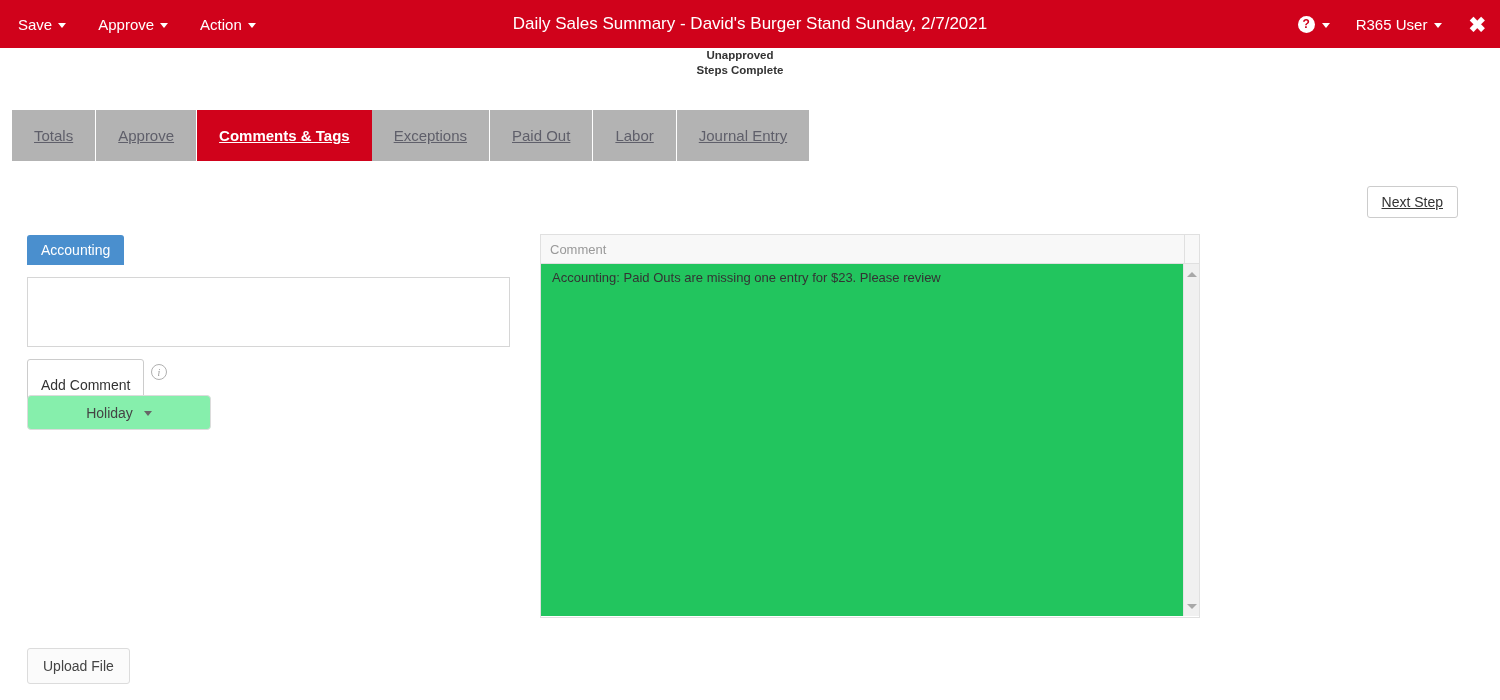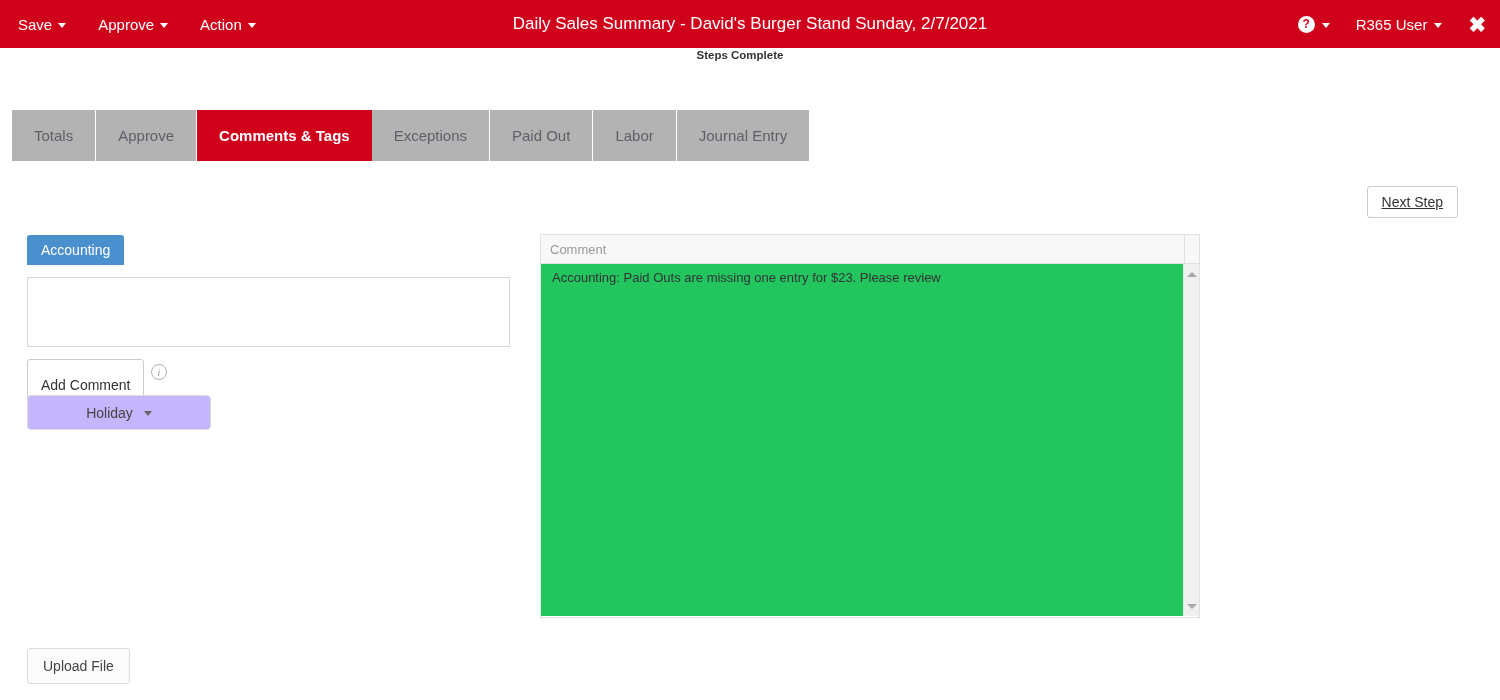--- a/index.html
+++ b/index.html
@@ -77,21 +77,21 @@
   .tabs {
     position: absolute; left: 12px; top: 110px;
     display: flex; align-items: stretch; height: 51px;
   }
   .tab {
     background: #b3b3b3; color: #5f5f6a;
     font-size: 15px;
     display: flex; align-items: center; justify-content: center;
     padding: 0 22px;
     border-right: 1px solid #ffffff;
-    cursor: pointer; white-space: nowrap;
+    cursor: pointer; white-space: nowrap; text-decoration: underline;
   }
   .tab.active {
     background: #d0021b; color: #ffffff; font-weight: bold;
     border-right: none;
   }
 
   
   .next-step {
     position: absolute; right: 42px; top: 186px;
     background: #ffffff; border: 1px solid #cccccc;
@@ -134,21 +134,21 @@
     width: 16px; height: 16px; border-radius: 50%;
     border: 1px solid #b0b0b0; color: #999999;
     font-size: 10px; font-style: italic;
     display: flex; align-items: center; justify-content: center;
     cursor: pointer; background: #ffffff;
     font-family: "Liberation Serif", serif;
   }
   .holiday-dd {
     position: absolute; left: 27px; top: 395px;
     width: 184px; height: 35px;
-    background: #c4b5fd;
+    background: #86efac;
     border: 1px solid #dcdcdc; border-radius: 4px;
     display: flex; align-items: center; justify-content: center;
     gap: 11px;
     font-size: 14px; color: #444444;
     cursor: pointer;
   }
   .holiday-dd .caret { border-top-color: #666666; margin-top: 2px; }
 
   .upload-file {
     position: absolute; left: 27px; top: 648px;
@@ -249,20 +249,21 @@
     </div>
     <div class="user-wrap">
       <span>R365 User</span>
       <span class="caret"></span>
     </div>
     <div class="close-x">✖</div>
   </div>
 </div>
 
 <div class="status">
+  <div>Unapproved</div>
   <div>Steps Complete</div>
 </div>
 
 <div class="tabs">
   <div class="tab">
     <span>Totals</span>
   </div>
   <div class="tab">
     <span>Approve</span>
   </div>

